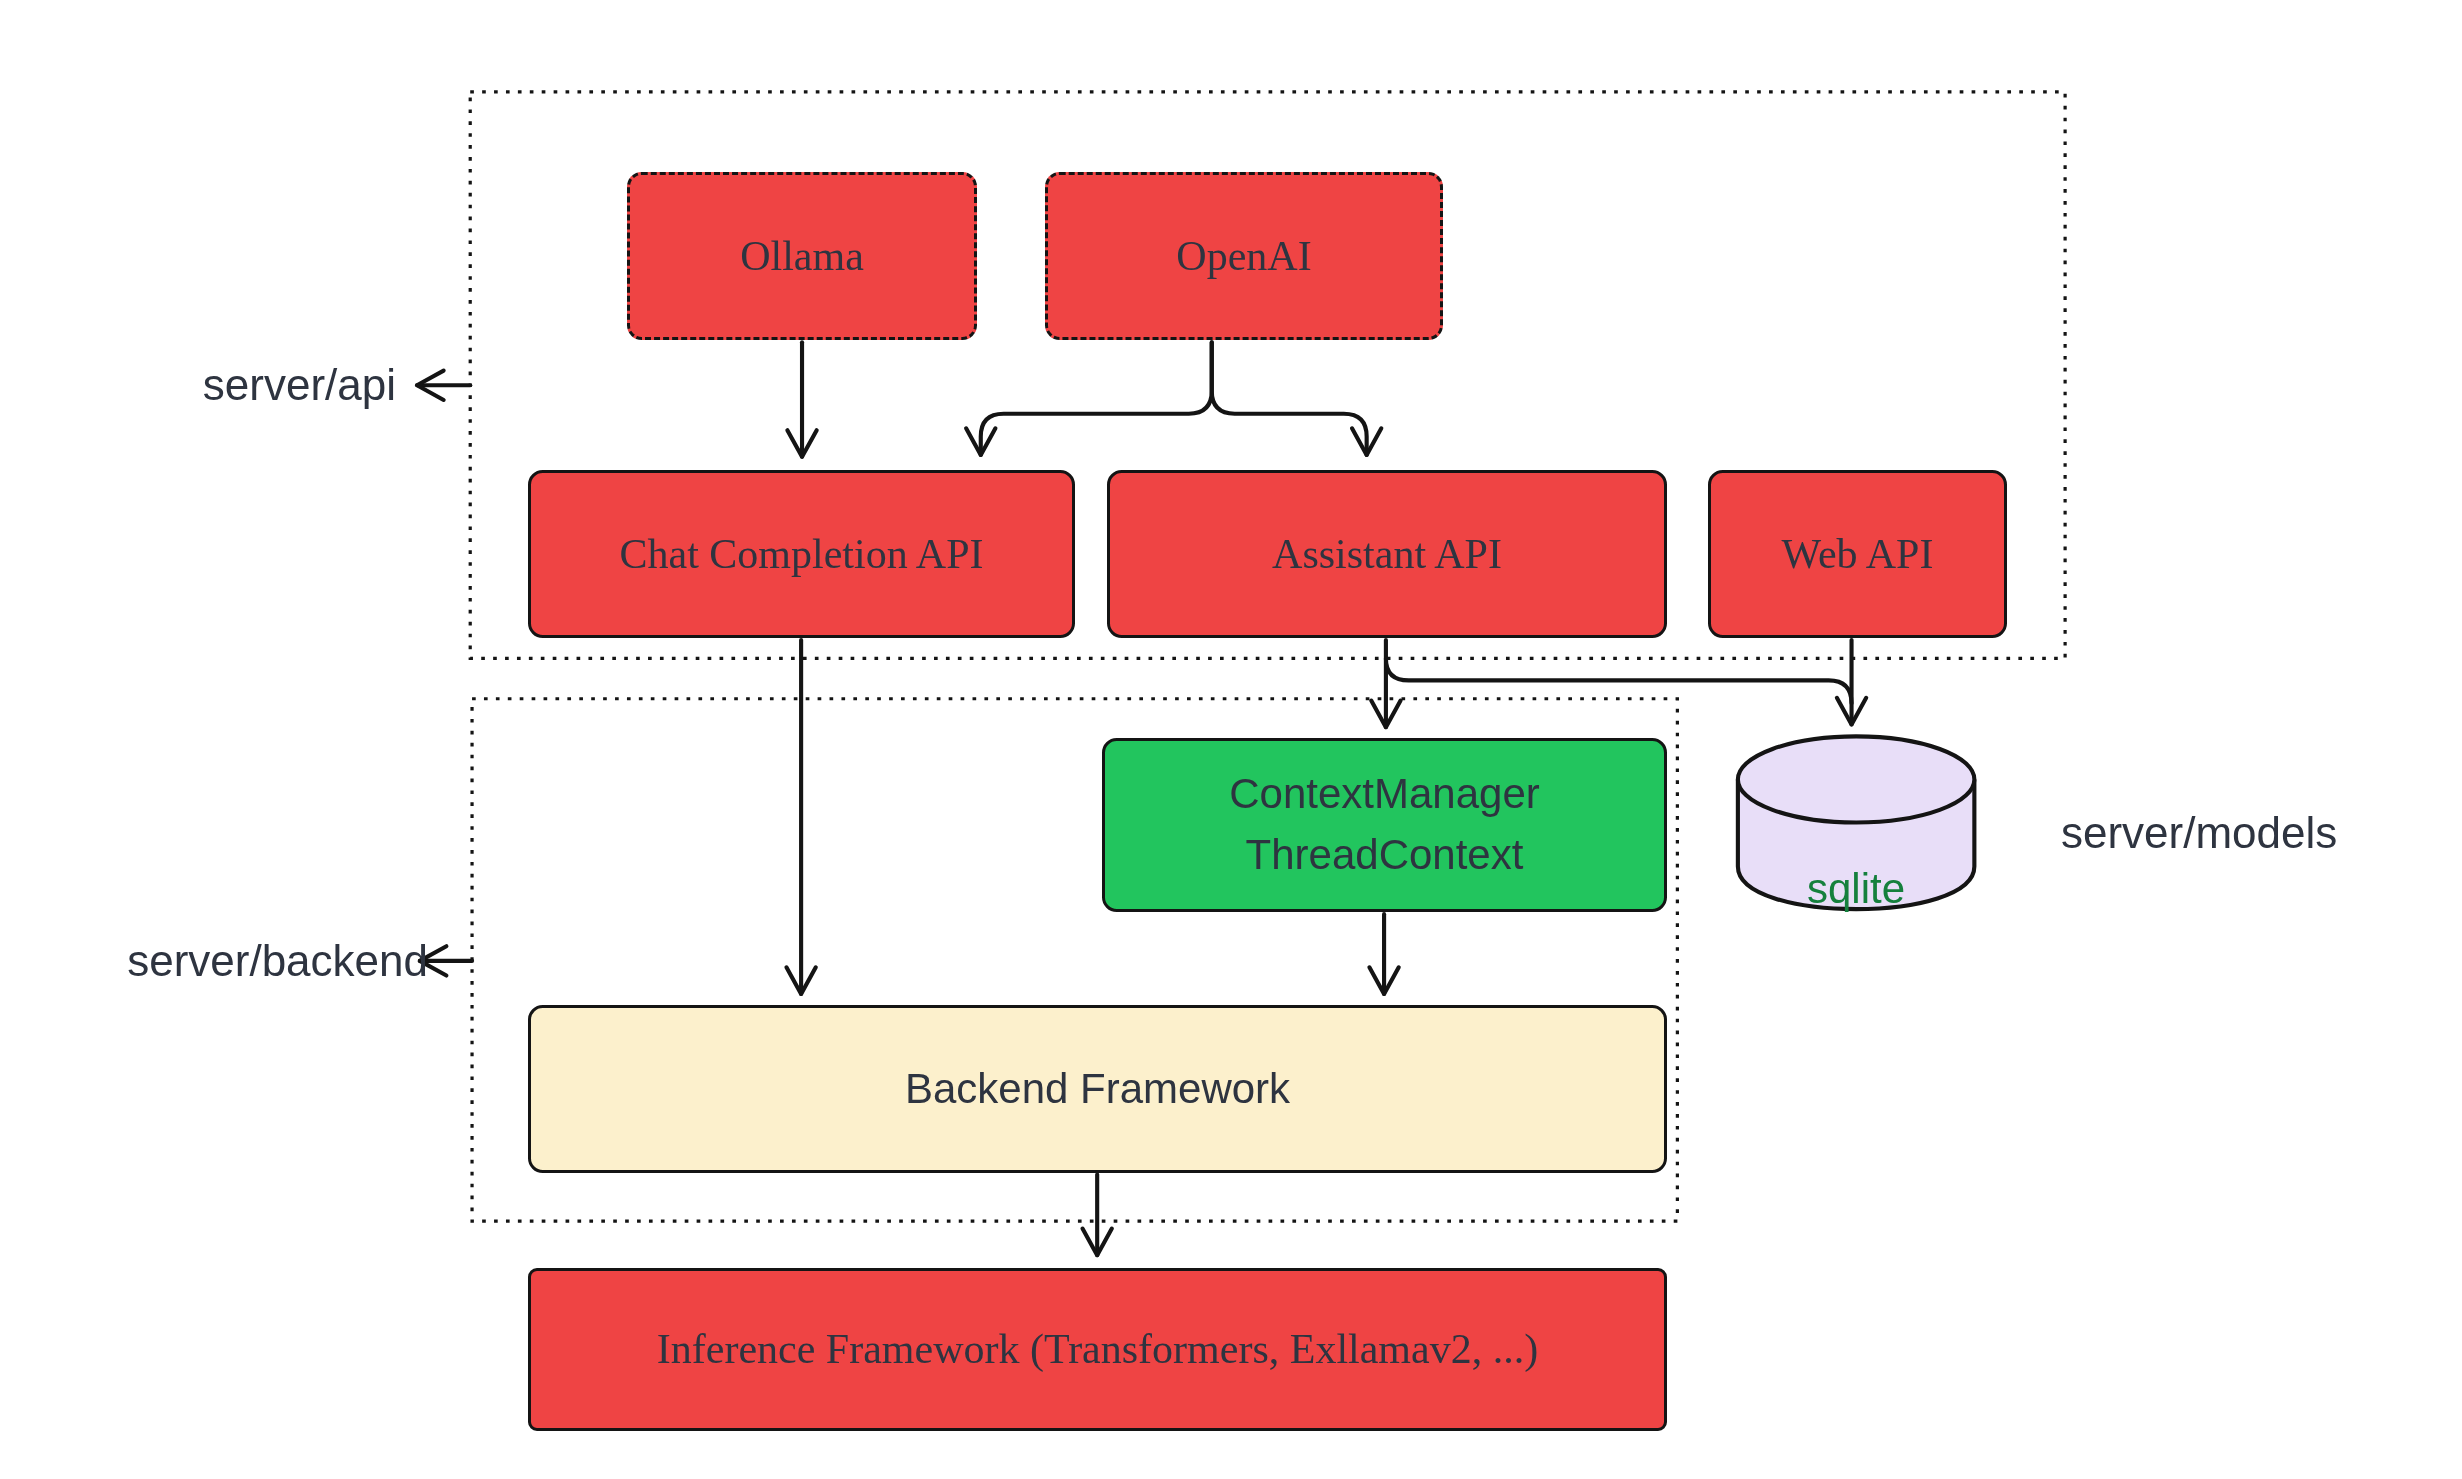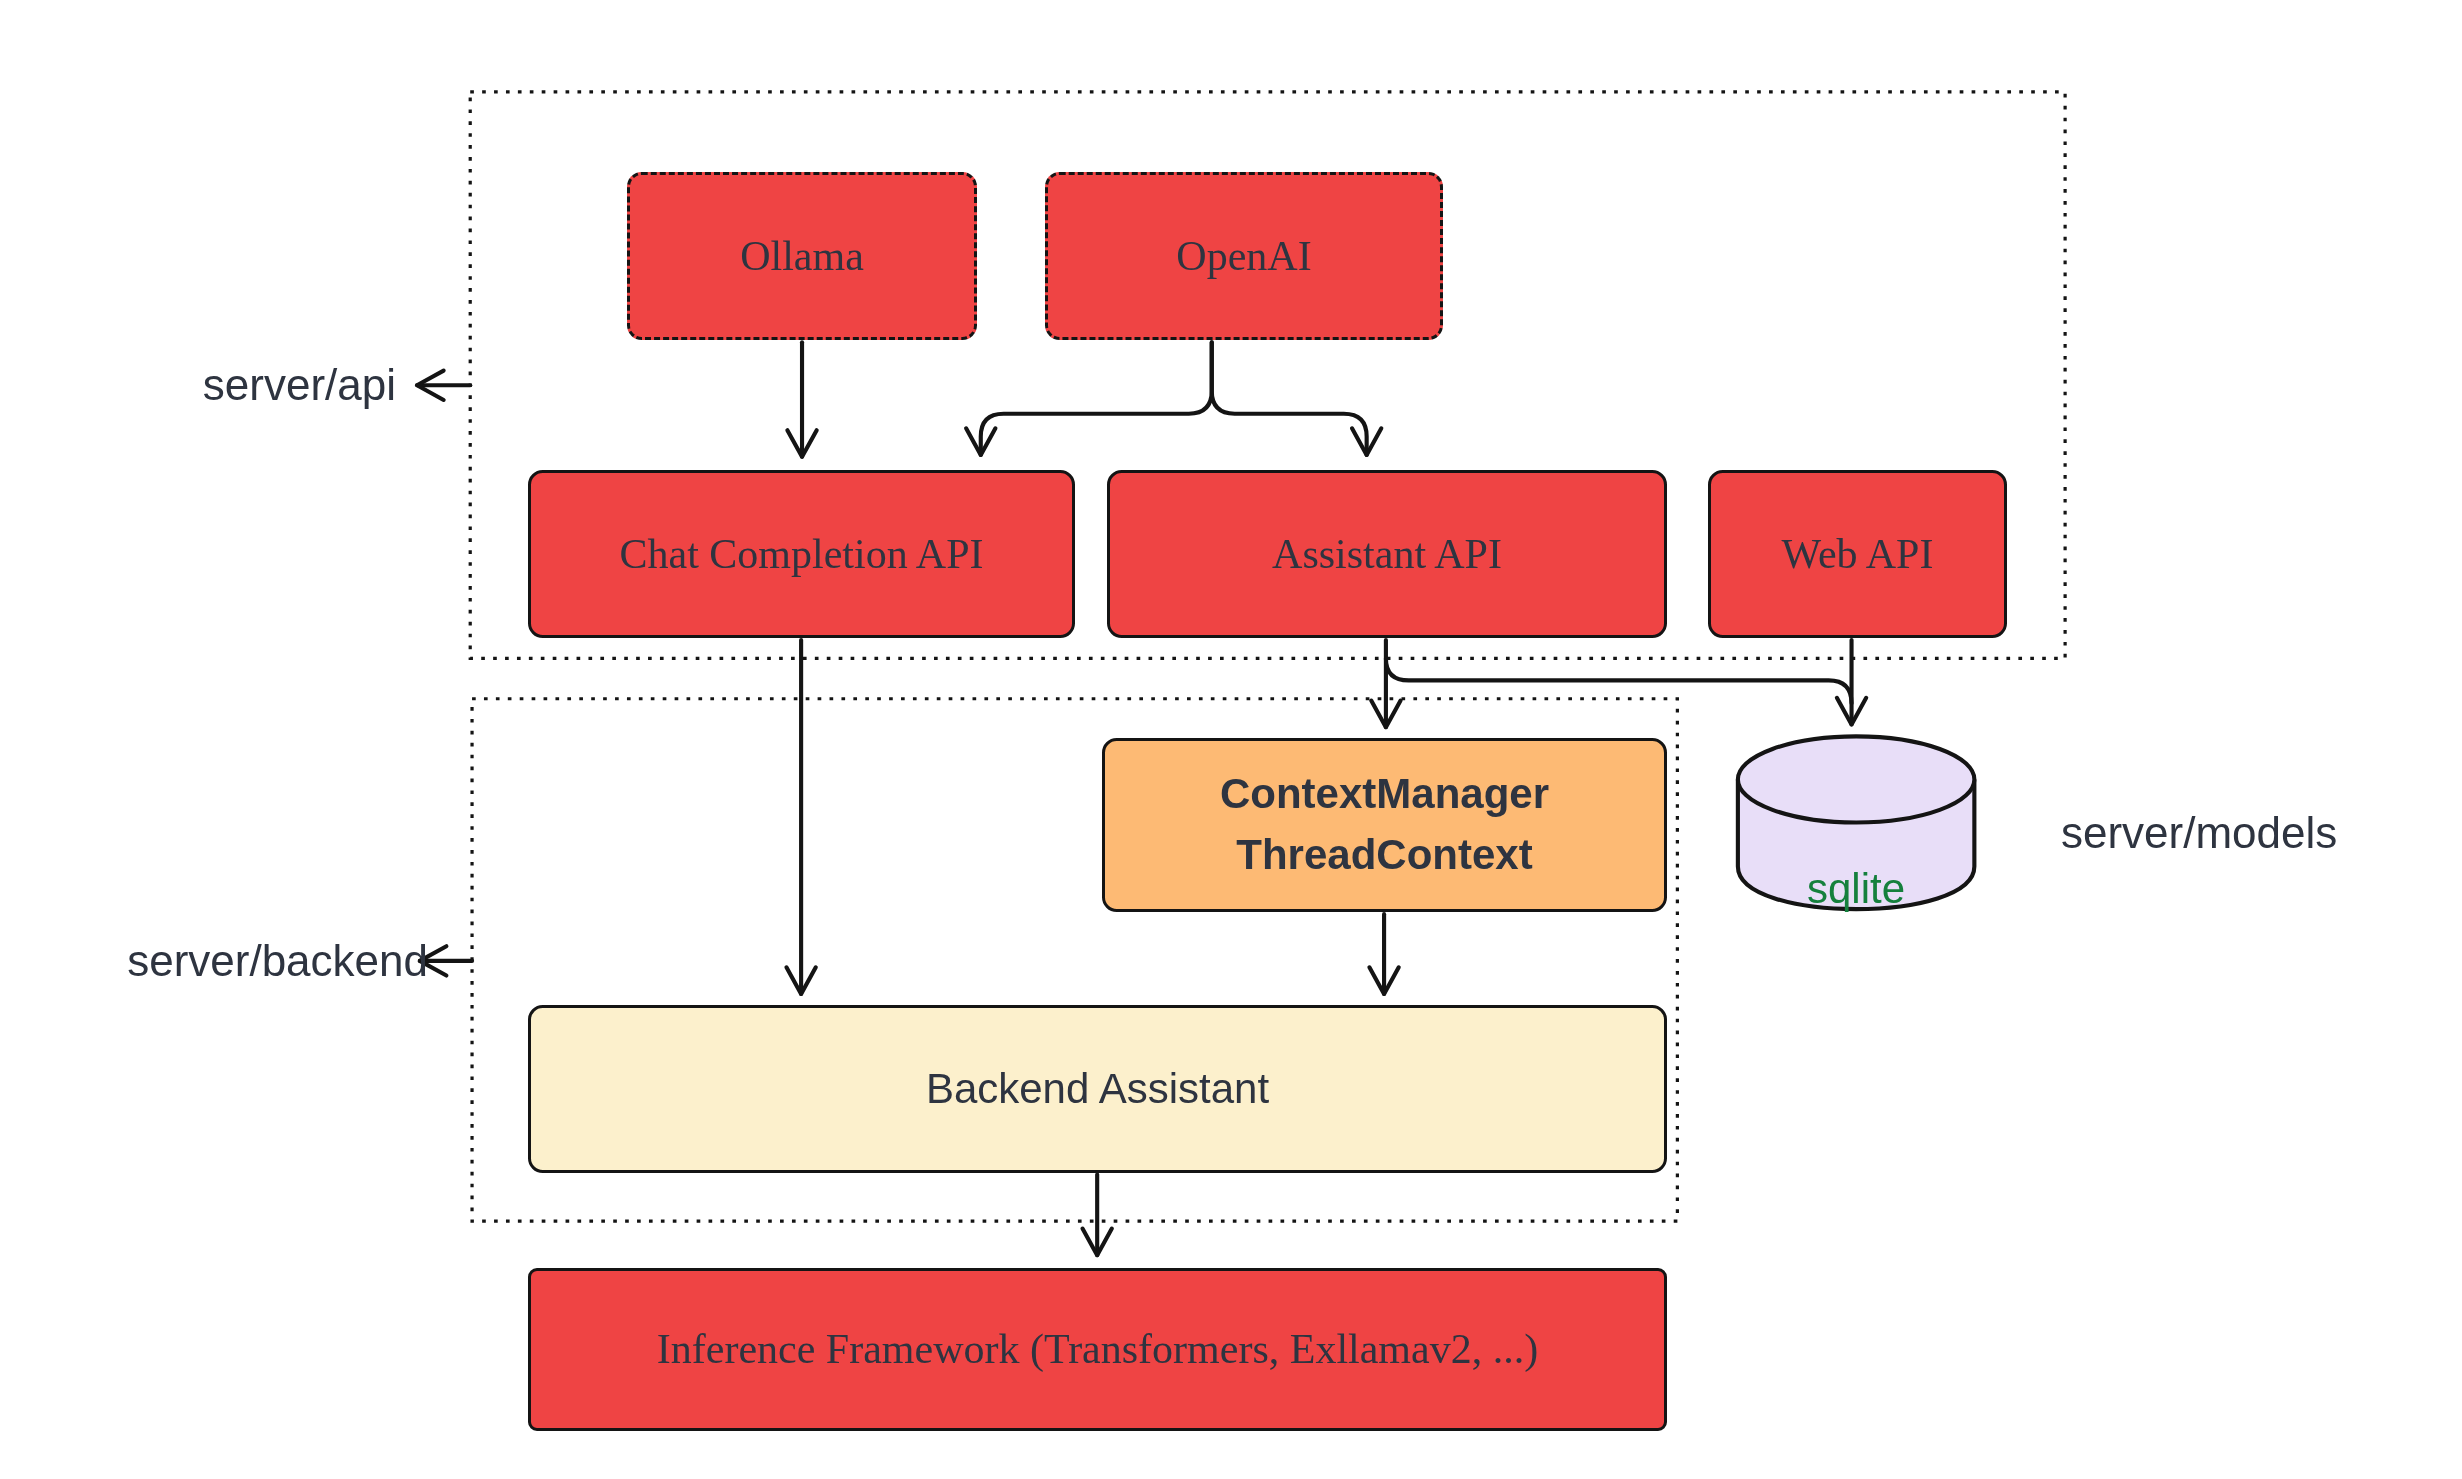--- a/index.html
+++ b/index.html
@@ -19,21 +19,21 @@
     font-size:42px;
     color:#2e3440;
     border-radius:14.7px;
     box-sizing:border-box;
     z-index:3;
     line-height:1.45;
   }
   .node.solid{border:3.7px solid #141414;}
   .node.dashed{border:3.7px dashed #141414;}
   .fill-blue{background:#ef4444;font-family:Liberation Serif, serif;}
-  .fill-green{background:#fdba74;font-weight:bold;}
+  .fill-green{background:#22c55e;}
   .fill-yellow{background:#fcf0cc;}
   .side-label{
     position:absolute;
     font-size:44px;
     color:#2e3440;
     z-index:3;
     white-space:nowrap;
   }
   .right-anchor{transform:translate(-100%,-50%);}
   .left-anchor{transform:translate(0,-50%);}
@@ -95,20 +95,20 @@
 
   <div class="node solid fill-blue" style="left:1708px;top:470px;width:299px;height:168px;">Web API</div>
 
   <div class="node solid fill-green two-line" style="left:1102px;top:738px;width:565px;height:174px;">
     <div>
       <span>ContextManager</span>
       <span>ThreadContext</span>
     </div>
   </div>
 
-  <div class="node solid fill-yellow" style="left:528px;top:1005px;width:1139px;height:168px;">Backend Assistant</div>
+  <div class="node solid fill-yellow" style="left:528px;top:1005px;width:1139px;height:168px;">Backend Framework</div>
 
   <div class="node solid fill-blue" style="left:528px;top:1268px;width:1139px;height:163px;border-radius:9px;">Inference Framework (Transformers, Exllamav2, ...)</div>
 
   <div class="cyl-label" style="left:1856px;top:849px;">sqlite</div>
 
 </div>
 
 
 </body></html>

